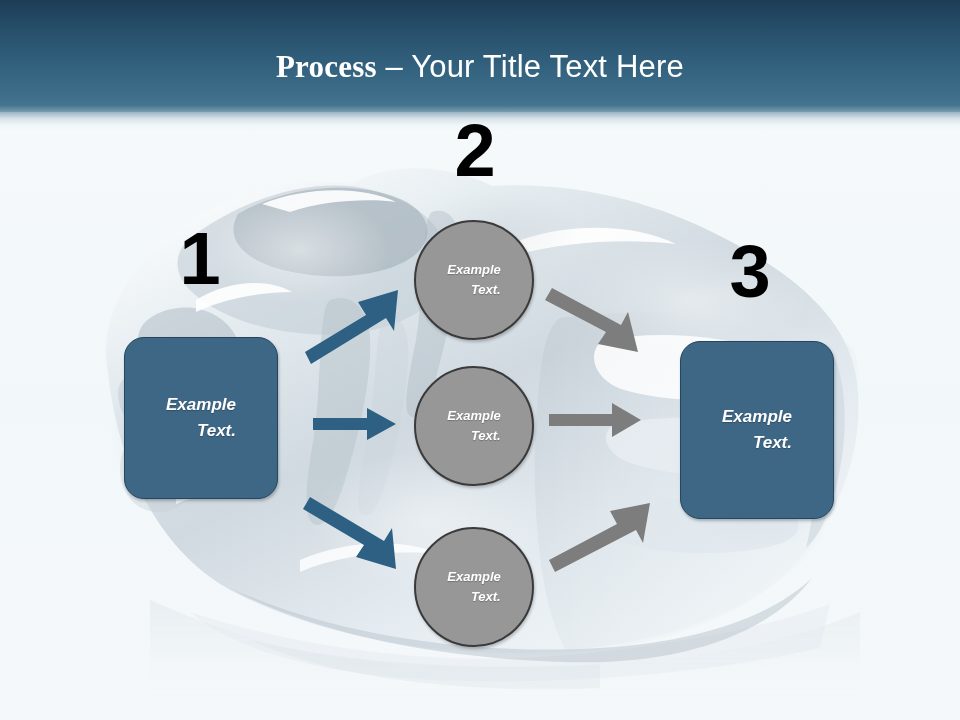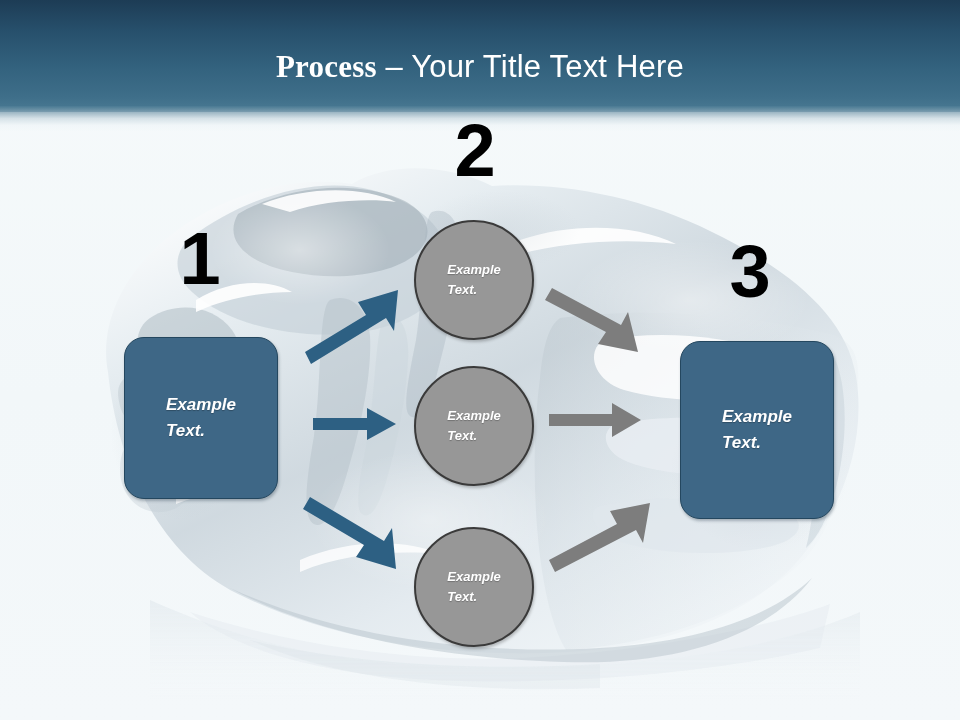--- a/index.html
+++ b/index.html
@@ -84,21 +84,21 @@
     box-shadow: 1px 2px 3px rgba(20,40,55,0.30);
     display: flex;
     align-items: center;
     justify-content: center;
   }
   .blue-box .box-text,
   .circle .circle-text {
     color: #ffffff;
     font-weight: bold;
     font-style: italic;
-    text-align: left;
+    text-align: right;
     white-space: pre-line;
     text-shadow: 0 1px 1px rgba(0,0,0,0.25);
   }
   .blue-box .box-text { font-size: 17px; line-height: 26px; }
 
   
   .circle {
     position: absolute;
     background: #979797;
     border: 2px solid #3a3a3a;

